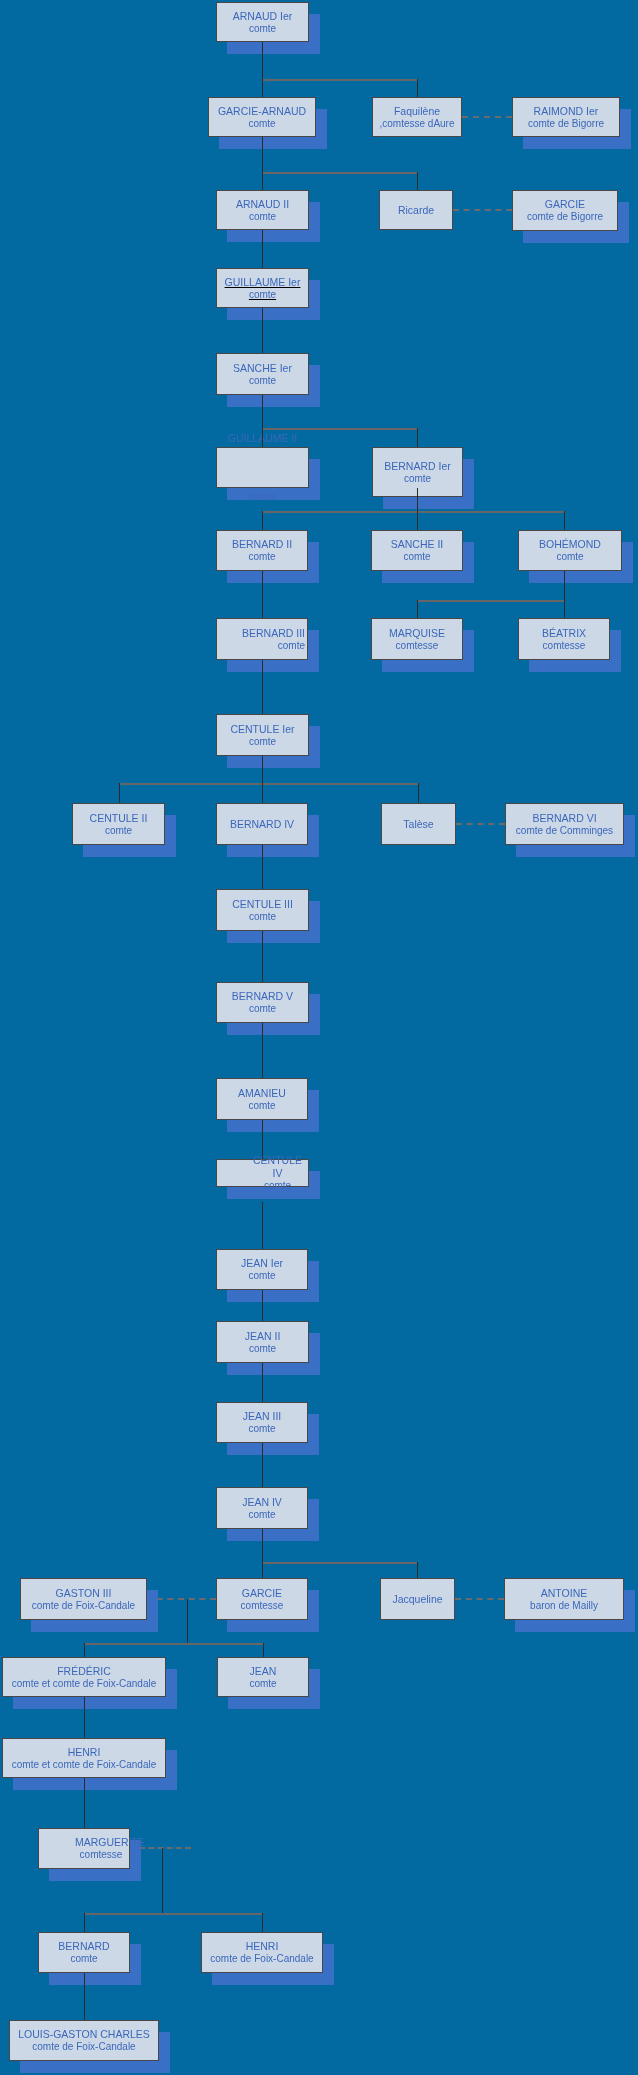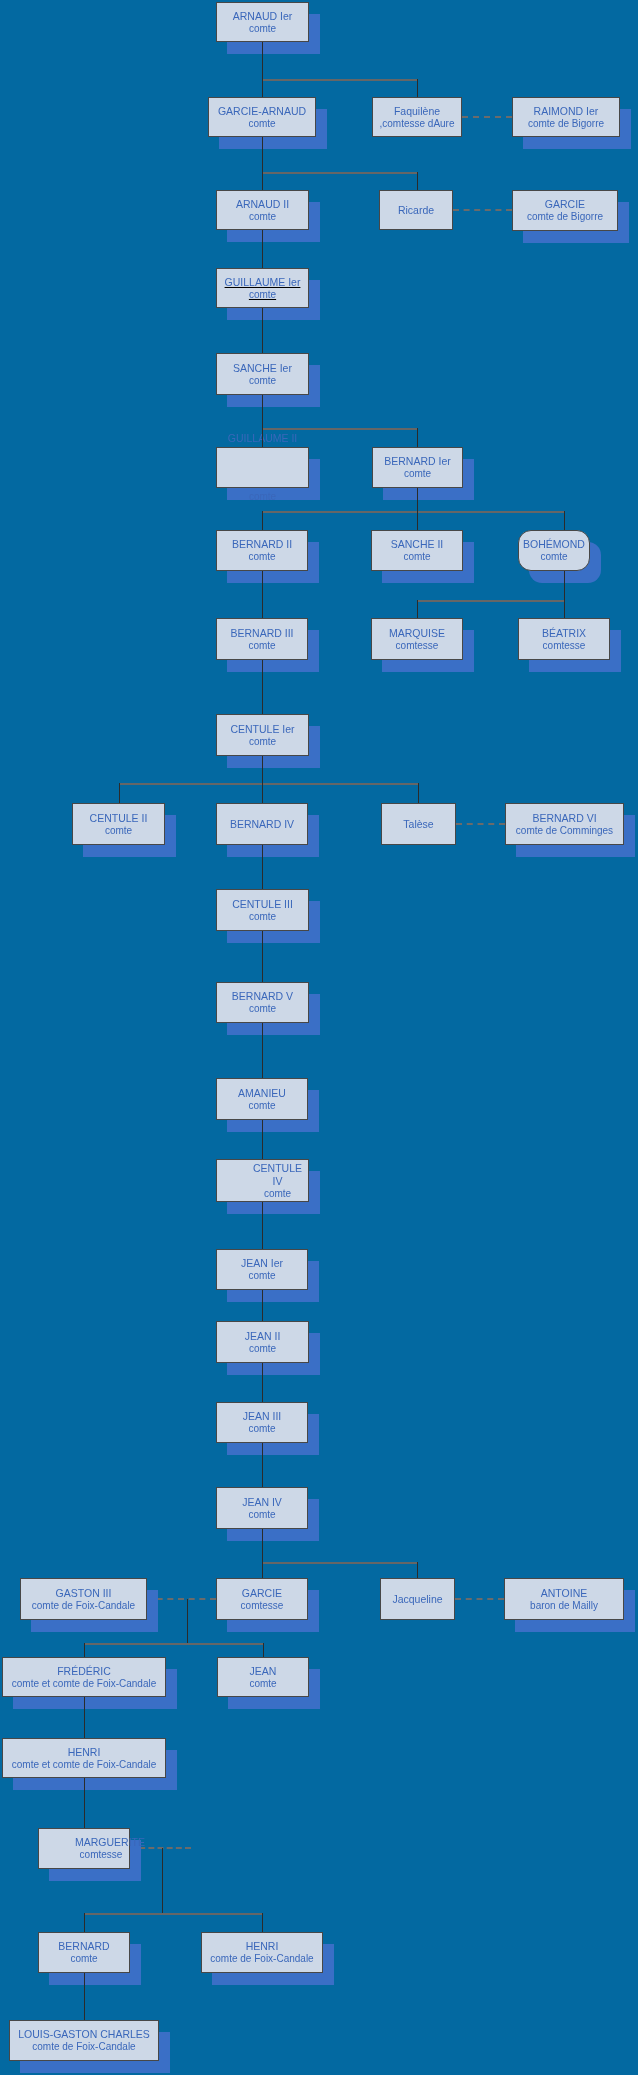--- a/index.html
+++ b/index.html
@@ -130,37 +130,37 @@
       <div class="psub">comte</div>
     </div>
     <div class="node shadow" style="left: 216px; top: 353px; width: 93px; height: 42px;">
       <div class="pname">SANCHE Ier</div>
       <div class="psub">comte</div>
     </div>
     <div class="node shadow" style="left: 216px; top: 447px; width: 93px; height: 41px; gap: 46px;">
       <div class="pname">GUILLAUME II</div>
       <div class="psub">comte</div>
     </div>
-    <div class="node shadow" style="left: 372px; top: 447px; width: 91px; height: 41px;">
+    <div class="node shadow" style="left: 372px; top: 447px; width: 91px; height: 50px;">
       <div class="pname">BERNARD Ier</div>
       <div class="psub">comte</div>
     </div>
     <div class="node shadow" style="left: 216px; top: 530px; width: 92px; height: 41px;">
       <div class="pname">BERNARD II</div>
       <div class="psub">comte</div>
     </div>
     <div class="node shadow" style="left: 371px; top: 530px; width: 92px; height: 41px;">
       <div class="pname">SANCHE II</div>
       <div class="psub">comte</div>
     </div>
-    <div class="node shadow" style="left: 518px; top: 530px; width: 72px; height: 41px; border-radius: 13px;">
+    <div class="node shadow" style="left: 518px; top: 530px; width: 104px; height: 41px;">
       <div class="pname">BOHÉMOND</div>
       <div class="psub">comte</div>
     </div>
-    <div class="node shadow" style="left: 216px; top: 618px; width: 92px; height: 42px;">
+    <div class="node shadow" style="left: 216px; top: 618px; width: 92px; height: 42px; text-align: right;">
       <div class="pname">BERNARD III</div>
       <div class="psub">comte</div>
     </div>
     <div class="node shadow" style="left: 371px; top: 618px; width: 92px; height: 42px;">
       <div class="pname">MARQUISE</div>
       <div class="psub">comtesse</div>
     </div>
     <div class="node shadow" style="left: 518px; top: 618px; width: 92px; height: 42px;">
       <div class="pname">BÉATRIX</div>
       <div class="psub">comtesse</div>
@@ -188,21 +188,21 @@
       <div class="psub">comte</div>
     </div>
     <div class="node shadow" style="left: 216px; top: 982px; width: 93px; height: 41px;">
       <div class="pname">BERNARD V</div>
       <div class="psub">comte</div>
     </div>
     <div class="node shadow" style="left: 216px; top: 1078px; width: 92px; height: 42px;">
       <div class="pname">AMANIEU</div>
       <div class="psub">comte</div>
     </div>
-    <div class="node shadow" style="left: 216px; top: 1159px; width: 93px; height: 43px; padding-left: 32px;">
+    <div class="node shadow" style="left: 216px; top: 1159px; width: 93px; height: 28px; padding-left: 32px;">
       <div class="pname">CENTULE IV</div>
       <div class="psub">comte</div>
     </div>
     <div class="node shadow" style="left: 216px; top: 1249px; width: 92px; height: 41px;">
       <div class="pname">JEAN Ier</div>
       <div class="psub">comte</div>
     </div>
     <div class="node shadow" style="left: 216px; top: 1321px; width: 93px; height: 42px;">
       <div class="pname">JEAN II</div>
       <div class="psub">comte</div>

